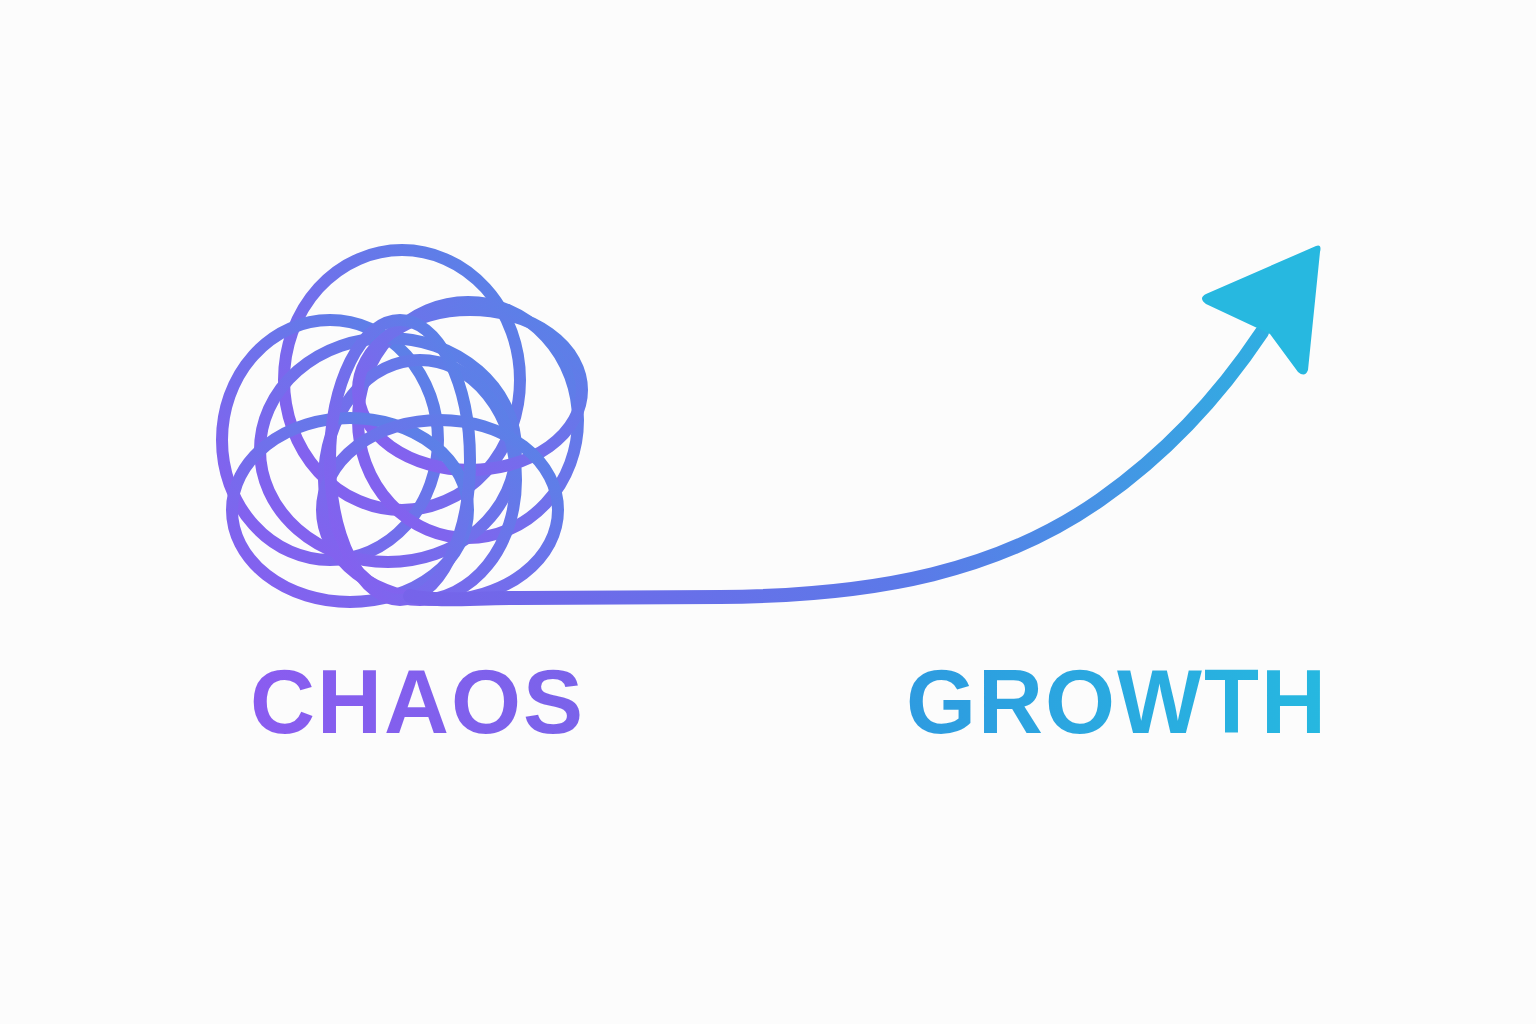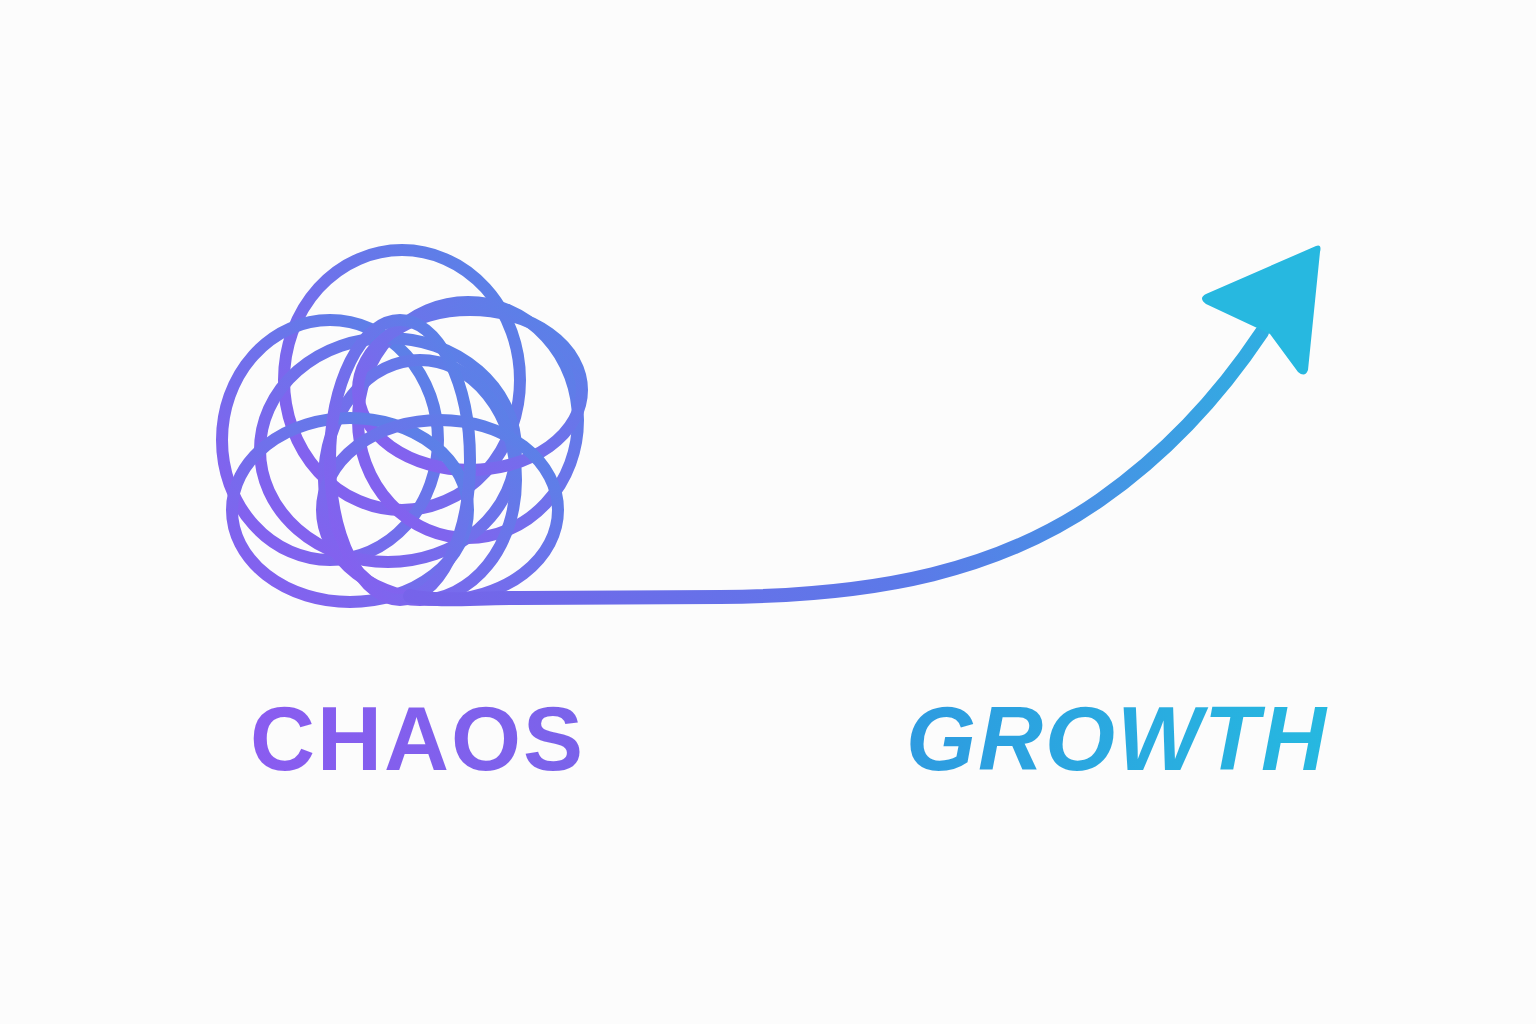--- a/index.html
+++ b/index.html
@@ -3,26 +3,26 @@
   <meta charset="utf-8">
   <style>
     html, body { margin: 0; padding: 0; }
     body {
       width: 1536px; height: 1024px; background: #fcfcfc;
       position: relative; overflow: hidden;
       font-family: "Liberation Sans", "DejaVu Sans", sans-serif;
     }
     .art { position: absolute; left: 0; top: 0; width: 1536px; height: 1024px; }
     .label {
-      position: absolute; top: 694px; font-size: 90px; font-weight: 700;
+      position: absolute; top: 657px; font-size: 90px; font-weight: 700;
       letter-spacing: 2px; line-height: 1;
       -webkit-background-clip: text; background-clip: text; color: transparent; text-align: center;
     }
     .label-chaos { left: 250px; background-image: linear-gradient(90deg, #8a5cf0, #7a63ea); }
-    .label-growth { left: 906px; background-image: linear-gradient(90deg, #2e9be0, #26b8e0); font-style: italic; }
+    .label-growth { left: 906px; background-image: linear-gradient(90deg, #2e9be0, #26b8e0); }
   </style>
 </head>
 <body>
 
 <svg class="art" viewBox="0 0 1536 1024" xmlns="http://www.w3.org/2000/svg">
   <defs>
     <linearGradient id="tangleGrad" x1="0" y1="1" x2="1" y2="0">
       <stop offset="0" stop-color="#8a5cf0"></stop>
       <stop offset="1" stop-color="#5585e6"></stop>
     </linearGradient>

